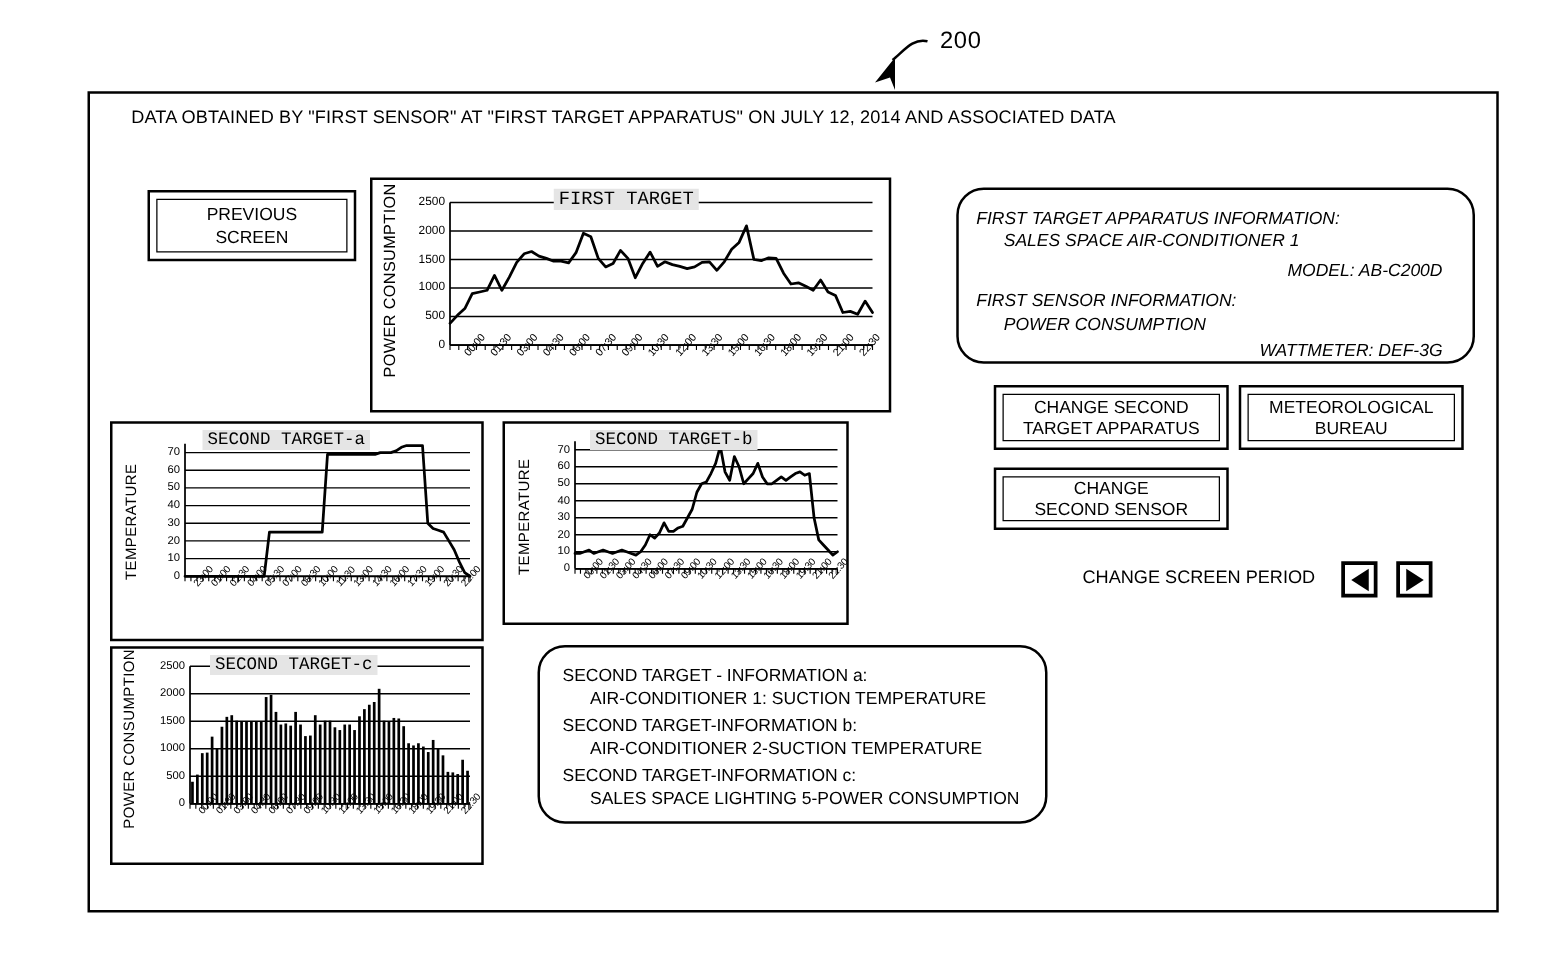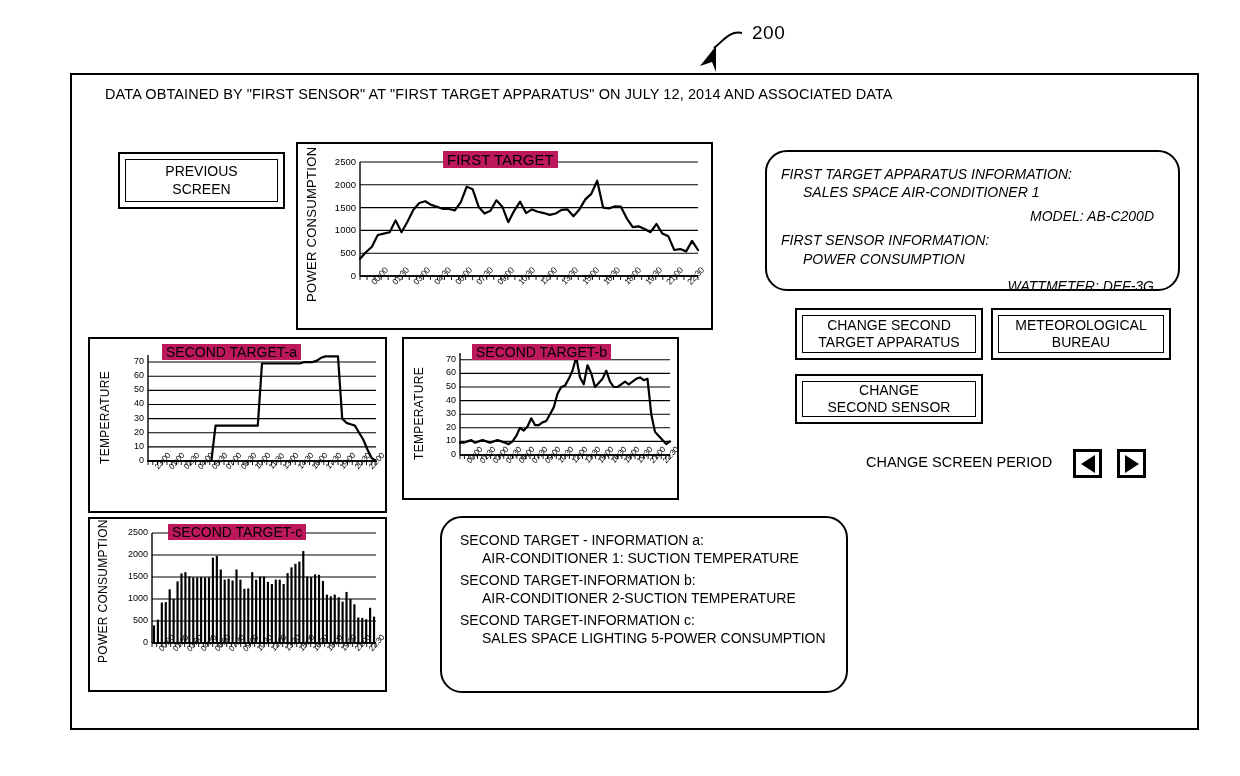--- a/index.html
+++ b/index.html
@@ -89,21 +89,21 @@
   .callout {
     position: absolute;
     border: 2px solid #000;
     border-radius: 22px;
     box-sizing: border-box;
     background: #fff;
     font-size: 14px;
     line-height: 1.32;
   }
   #info-first-target { left: 765px; top: 150px; width: 415px; height: 141px; font-style: italic; }
-  #info-second-target { left: 440px; top: 516px; width: 408px; height: 177px; }
+  #info-second-target { left: 430px; top: 516px; width: 408px; height: 143px; }
 
   .callout .line { white-space: nowrap; }
   .callout .indent { padding-left: 22px; }
   .callout .rightal { text-align: right; padding-right: 14px; }
 
   
   .chart-panel {
     position: absolute;
     border: 2px solid #000;
     box-sizing: border-box;
@@ -122,23 +122,24 @@
     text-align: center;
     font-size: 13px;
     letter-spacing: .3px;
     white-space: nowrap;
   }
   .ytitle.small { font-size: 12px; }
   .charttitle {
     position: absolute;
     font-size: 15px;
     white-space: nowrap;
-    background: #be185d;
+    background: #e5e5e5;
     padding: 0 4px;
     z-index: 4;
+    font-family: Liberation Mono, monospace;
   }
   .ylab {
     position: absolute;
     font-size: 9.5px;
     text-align: right;
     white-space: nowrap;
   }
   .xlabels { position: absolute; }
   .xlab {
     position: absolute;
@@ -564,21 +565,21 @@
     </div>
 </div>
 
 <div class="callout" id="info-first-target">
   <div style="padding:13px 10px 0 14px;">
     <div class="line">FIRST TARGET APPARATUS INFORMATION:</div>
     <div class="line indent">SALES SPACE AIR-CONDITIONER 1</div>
     <div class="line rightal" style="margin-top:5px;">MODEL: AB-C200D</div>
     <div class="line" style="margin-top:6px;">FIRST SENSOR INFORMATION:</div>
     <div class="line indent">POWER CONSUMPTION</div>
-    <div class="line rightal" style="margin-top:9px;">WATTMETER: DEF-3G</div>
+    <div class="line rightal" style="margin-top:3px;">WATTMETER: DEF-3G</div>
   </div>
 </div>
 
 <div class="callout" id="info-second-target">
   <div style="padding:13px 10px 0 18px;">
     <div class="line">SECOND TARGET - INFORMATION a:</div>
     <div class="line indent">AIR-CONDITIONER 1: SUCTION TEMPERATURE</div>
     <div class="line" style="margin-top:3px;">SECOND TARGET-INFORMATION b:</div>
     <div class="line indent">AIR-CONDITIONER 2-SUCTION TEMPERATURE</div>
     <div class="line" style="margin-top:3px;">SECOND TARGET-INFORMATION c:</div>

